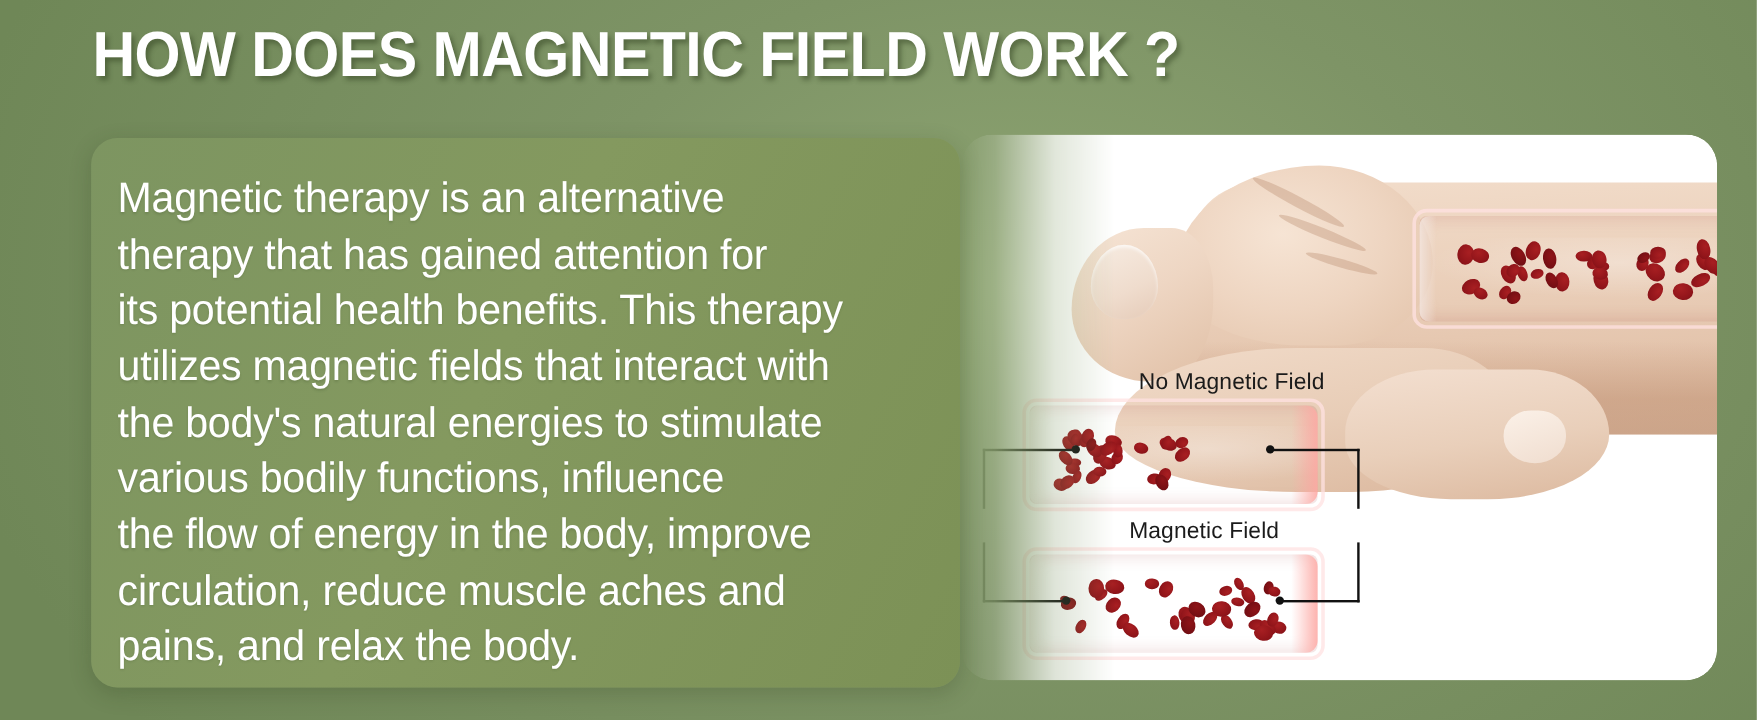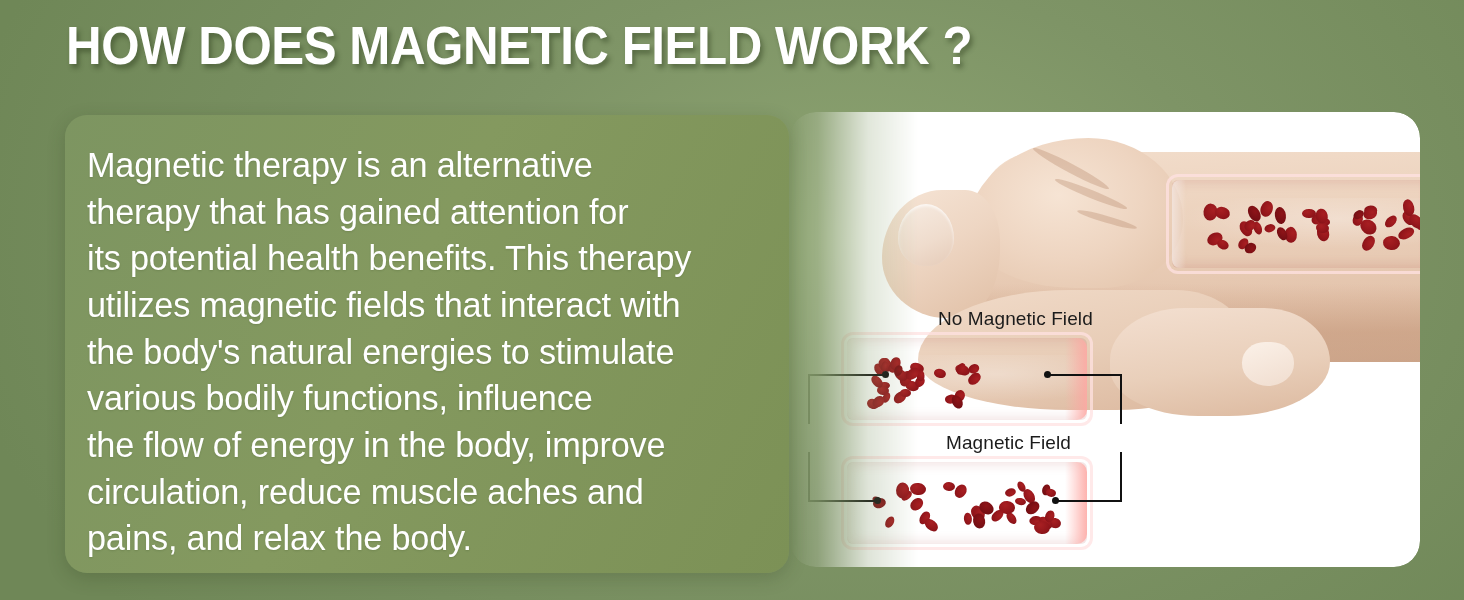--- a/index.html
+++ b/index.html
@@ -3,21 +3,21 @@
 <meta charset="utf-8">
 <style>
   * { margin:0; padding:0; box-sizing:border-box; }
   html, body { width:1464px; height:600px; overflow:hidden; }
   body {
     font-family:"Liberation Sans", sans-serif;
     background:
       radial-gradient(ellipse 900px 620px at 58% 40%, #8ea572 0%, #7e9466 42%, #6f8757 100%);
     position:relative;
   }
-  #banner { position:absolute; inset:0; }
+  #banner { position:absolute; inset:0;margin-left:11px; }
 
   
   #title {
     position:absolute; left:66px; top:18px;
     font-size:53px; font-weight:700; color:#ffffff;
     letter-spacing:-0.5px; line-height:1.06;
     font-family:"Liberation Sans", sans-serif;
     transform:scaleX(0.93); transform-origin:left center;
     text-shadow:3px 4px 5px rgba(40,55,25,0.45);
     white-space:nowrap;
@@ -257,21 +257,21 @@
             <div class="rbc" style="left: 41.5px; top: 20.5px; width: 13.2px; height: 9.6px; transform: rotate(109.9deg);"></div>
             <div class="rbc" style="left: 103.2px; top: 59.4px; width: 14.3px; height: 10.4px; transform: rotate(60.6deg); background: radial-gradient(at 40% 34%, rgb(142, 20, 24) 0%, rgb(120, 15, 20) 60%, rgb(99, 11, 16) 100%);"></div>
             <div class="rbc" style="left: 57.7px; top: 30.7px; width: 15.1px; height: 9.8px; transform: rotate(145.9deg);"></div>
             <div class="rbc" style="left: 32.2px; top: 25.1px; width: 10.3px; height: 6.4px; transform: rotate(109deg);"></div>
             <div class="rbc" style="left: 46.2px; top: 28.7px; width: 11.1px; height: 7.5px; transform: rotate(110.8deg); background: radial-gradient(at 40% 34%, rgb(142, 20, 24) 0%, rgb(120, 15, 20) 60%, rgb(99, 11, 16) 100%);"></div>
             <div class="rbc" style="left: 24.5px; top: 58.9px; width: 13px; height: 9.7px; transform: rotate(139deg);"></div>
             <div class="rbc" style="left: 121.3px; top: 35.8px; width: 13.5px; height: 9.6px; transform: rotate(140deg);"></div>
           </div>
       </div>
 
-      <div class="diagram-label" style="left:156px;top:320px;">Magnetic Field</div>
+      <div class="diagram-label" style="left:140px;top:320px;">Magnetic Field</div>
       <div class="vessel" id="vessel-field" style="left:57px;top:350px;width:240px;height:82px;">
         <div class="v-body"></div>
         <div class="v-glow"></div>
         <div class="v-left-cap"></div>
         <div class="v-right-cap"></div>
         <div class="v-outline"></div>
         <div id="cells-field">
             <div class="rbc" style="left: 54.1px; top: 30px; width: 11.6px; height: 7.3px; transform: rotate(139.2deg);"></div>
             <div class="rbc" style="left: 25px; top: 35.1px; width: 10.3px; height: 7.1px; transform: rotate(33.2deg); background: radial-gradient(at 40% 34%, rgb(142, 20, 24) 0%, rgb(120, 15, 20) 60%, rgb(99, 11, 16) 100%);"></div>
             <div class="rbc" style="left: 182.3px; top: 53.6px; width: 13.3px; height: 9.1px; transform: rotate(173.8deg);"></div>

